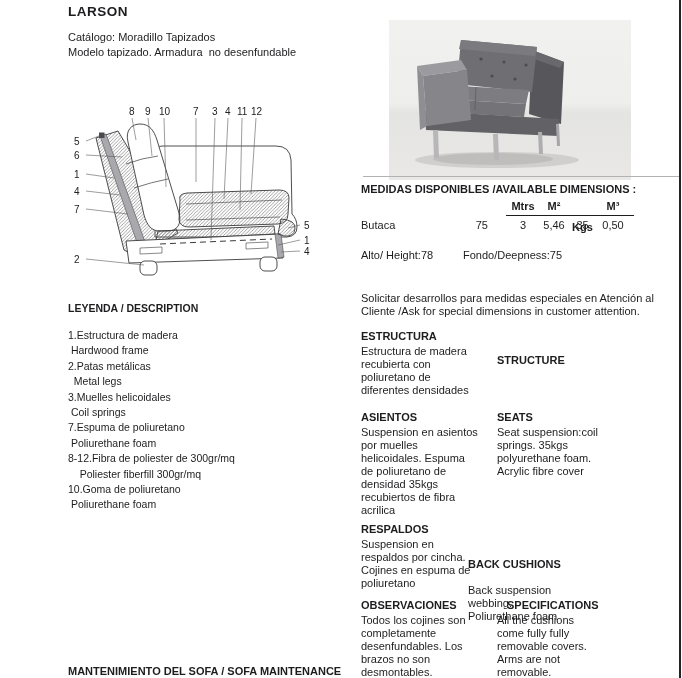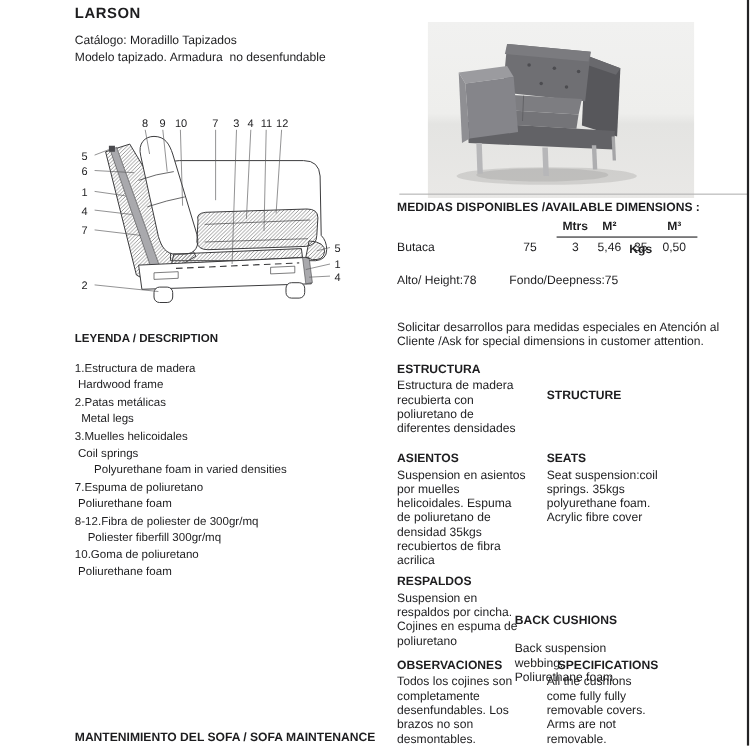--- a/index.html
+++ b/index.html
@@ -191,21 +191,20 @@
   </div>
   <div class="legend-item">
     <div>2.Patas metálicas</div>
     <div>  Metal legs</div>
   </div>
   <div class="legend-item">
     <div>3.Muelles helicoidales</div>
     <div> Coil springs</div>
   </div>
   <div class="legend-item">
-    <div>      Polyurethane foam in varied densities</div>
   </div>
   <div class="legend-item">
     <div>7.Espuma de poliuretano</div>
     <div> Poliurethane foam</div>
   </div>
   <div class="legend-item">
     <div>8-12.Fibra de poliester de 300gr/mq</div>
     <div>    Poliester fiberfill 300gr/mq</div>
   </div>
   <div class="legend-item">

